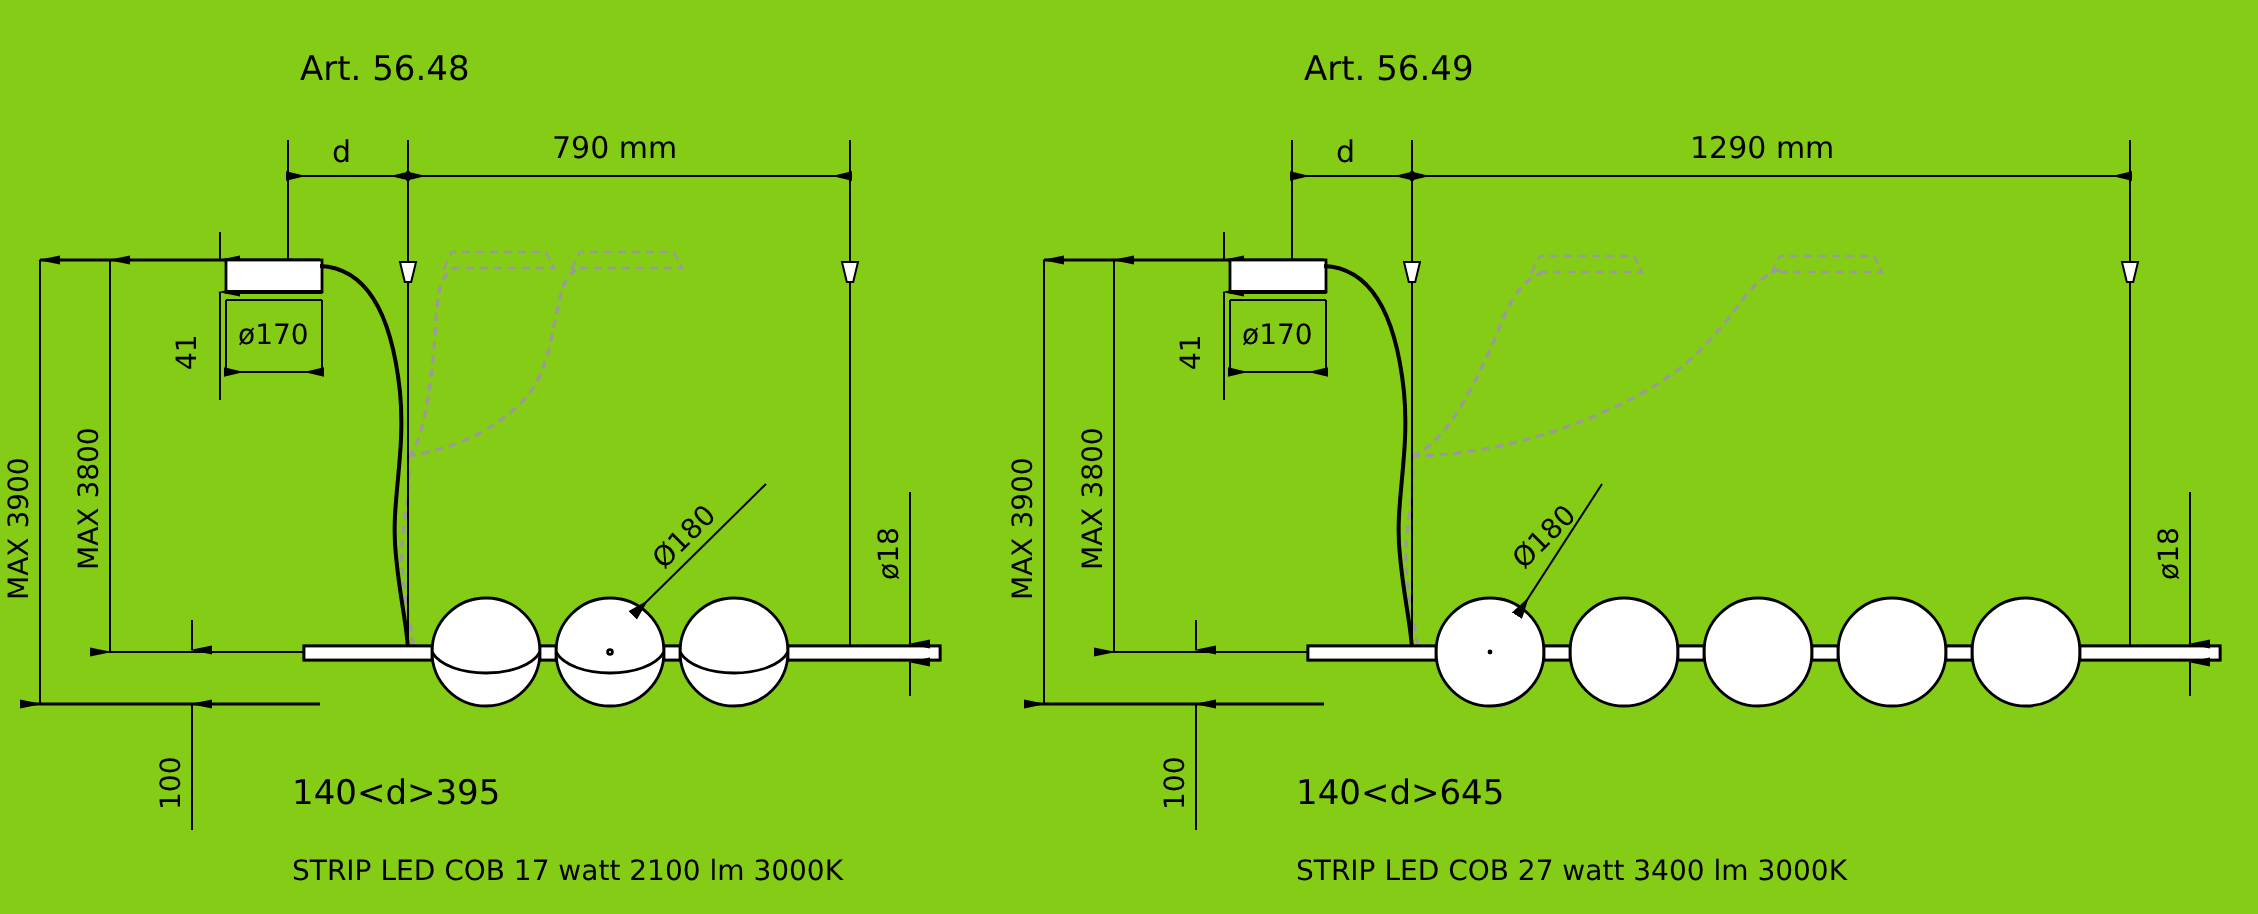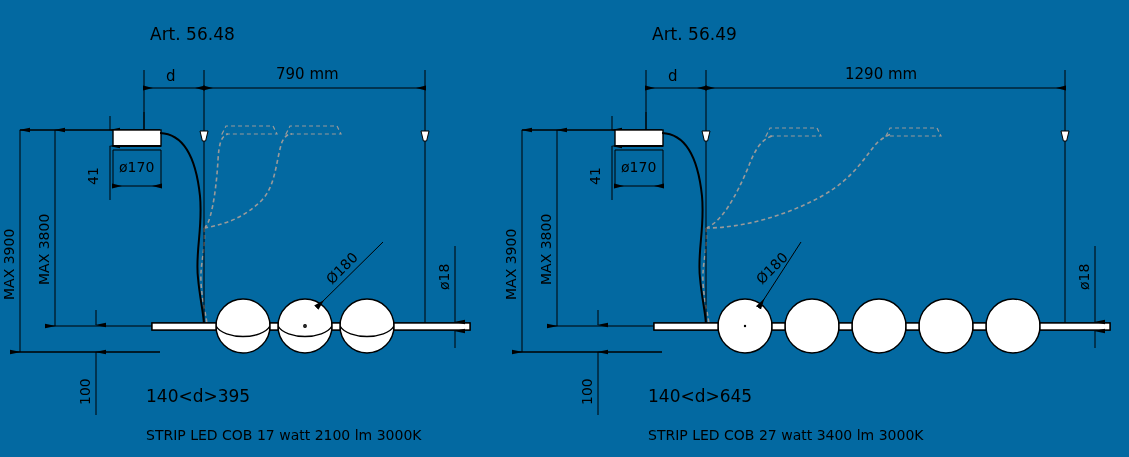--- a/index.html
+++ b/index.html
@@ -1,18 +1,18 @@
 <!DOCTYPE html>
 <html><head>
 <meta charset="utf-8">
 <style>
   html,body{margin:0;padding:0;background:#ffffff;}
   body{width:1129px;height:457px;overflow:hidden;
        font-family:"DejaVu Sans","Liberation Sans",sans-serif;}
-  #sheet{position:relative;width:1129px;height:457px;background:#0369a1;}
+  #sheet{position:relative;width:1129px;height:457px;background:#84cc16;}
   svg{display:block;}
   text{font-family:"DejaVu Sans","Liberation Sans",sans-serif;fill:#000;}
   .ttl{font-size:17px;}
   .dim{font-size:15px;}
   .dimS{font-size:14px;}
   .spec{font-size:14px;}
   .rng{font-size:17px;}
   .ln{stroke:#000;fill:none;}
   .thin{stroke-width:1;}
   .med{stroke-width:1.4;}

